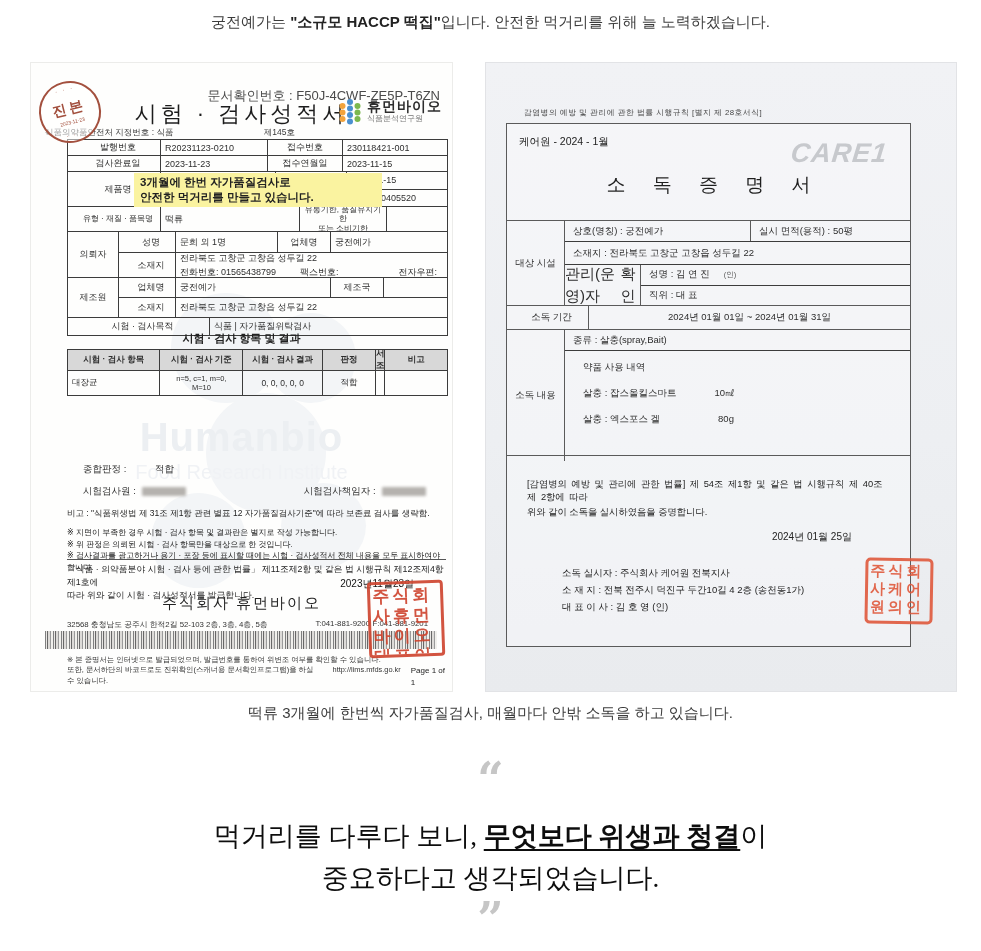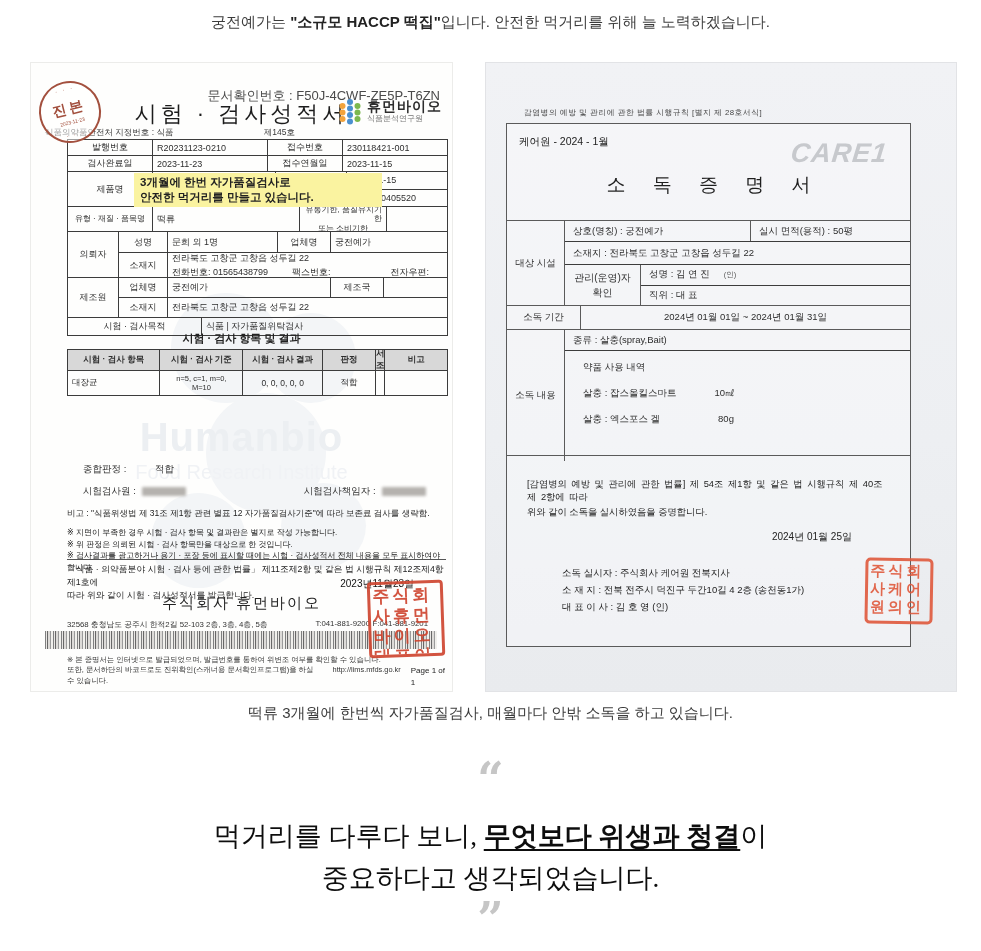--- a/index.html
+++ b/index.html
@@ -29,21 +29,21 @@
   .ld-logo .lg-name{font-size:14px;font-weight:bold;color:#2d2d2d;letter-spacing:1px;}
   .ld-logo .lg-sub{font-size:8px;color:#777;}
   .ld-desig{top:64px;left:14px;font-size:8.5px;color:#3a3a3a;}
   .ld-desig .certno{margin-left:88px;}
   
   .ld-table{top:76px;left:36px;width:379px;border:1px solid #3c3c3c;z-index:2;background:rgba(255,255,255,.0);}
   .row{display:flex;border-top:1px solid #3c3c3c;align-items:stretch;}
   .row:first-child{border-top:none;}
   .cell{padding:2px 4px;border-left:1px solid #3c3c3c;display:flex;align-items:center;overflow:hidden;}
   .cell:first-child{border-left:none;}
-  .lbl{justify-content:center;text-align:right;}
+  .lbl{justify-content:center;text-align:center;margin-left:8px;}
   .grp{display:flex;border-top:1px solid #3c3c3c;align-items:stretch;}
   .grp .glabel{width:50px;border-right:1px solid #3c3c3c;display:flex;align-items:center;justify-content:center;}
   .grp .gcol{flex:1;display:flex;flex-direction:column;}
   .grp .gcol .row{border-top:1px solid #3c3c3c;}
   .grp .gcol .row:first-child{border-top:none;}
   .h15{height:15px;} .h34{height:34px;} .h24{height:24px;} .h20{height:20px;} .h19{height:19px;} .h17{height:17px;}
   .hl-box{position:absolute;left:66px;top:1px;width:236px;height:32px;background:#faf3a0;z-index:4;
           padding:1px 6px;font-size:11.5px;font-weight:bold;color:#222;line-height:1.3;display:flex;flex-direction:column;justify-content:center;}
   .mini-col{position:absolute;right:0;top:0;bottom:0;width:172px;display:flex;flex-direction:column;}
   .mini-col .mrow{flex:1;display:flex;border-top:1px solid #3c3c3c;}
@@ -91,21 +91,21 @@
   .rd-box{position:absolute;left:20px;top:60px;width:403px;height:522px;border:1.5px solid #5a5a5a;background:rgba(250,251,253,.45);}
   .rd-ref{top:11px;left:12px;font-size:10.5px;color:#222;}
   .rd-brand{top:14px;right:22px;font-size:27px;font-style:italic;font-weight:bold;color:#c7c9cd;letter-spacing:1px;transform:skewX(-6deg);}
   .rd-title{top:48px;left:0;width:100%;text-align:center;font-size:19px;letter-spacing:11px;color:#1f1f1f;font-weight:500;text-indent:11px;}
   .rd-table{position:absolute;top:96px;left:0;width:100%;}
   .rd-table .row,.rd-table .grp{border-color:#5a5a5a;}
   .rd-table .cell{border-color:#5a5a5a;font-size:9.5px;padding:2px 8px;}
   .rd-table .grp .glabel{width:57px;border-right:1px solid #5a5a5a;font-size:9.5px;color:#333;}
   .rd-h20{height:20px;} .rd-h22{height:22px;} .rd-h23{height:23px;} .rd-h110{height:110px;}
   .mgr-split{display:flex;flex:1;}
-  .mgr-lab{width:75px;border-right:1px solid #5a5a5a;display:flex;flex-direction:column;align-items:center;justify-content:center;font-size:10px;line-height:1.5;}
+  .mgr-lab{width:75px;border-right:1px solid #5a5a5a;display:flex;flex-direction:row;align-items:center;justify-content:center;font-size:15px;line-height:1.5;}
   .mgr-rows{flex:1;display:flex;flex-direction:column;}
   .mgr-rows .row{border-top:1px solid #5a5a5a;}
   .mgr-rows .row:first-child{border-top:none;}
   .rd-period-val{flex:1;justify-content:center;}
   .chem-block{flex:1;padding:10px 0 0 18px;font-size:9.5px;display:flex;flex-direction:column;gap:13px;}
   .chem-line{display:flex;}
   .chem-amt{margin-left:38px;}
   .rd-statement{position:absolute;top:331px;left:0;width:100%;height:191px;border-top:1px solid #5a5a5a;}
   .rd-p1{top:22px;left:20px;width:365px;font-size:9.3px;color:#222;word-spacing:2px;}
   .rd-p2{top:50px;left:20px;font-size:9.3px;color:#222;}

